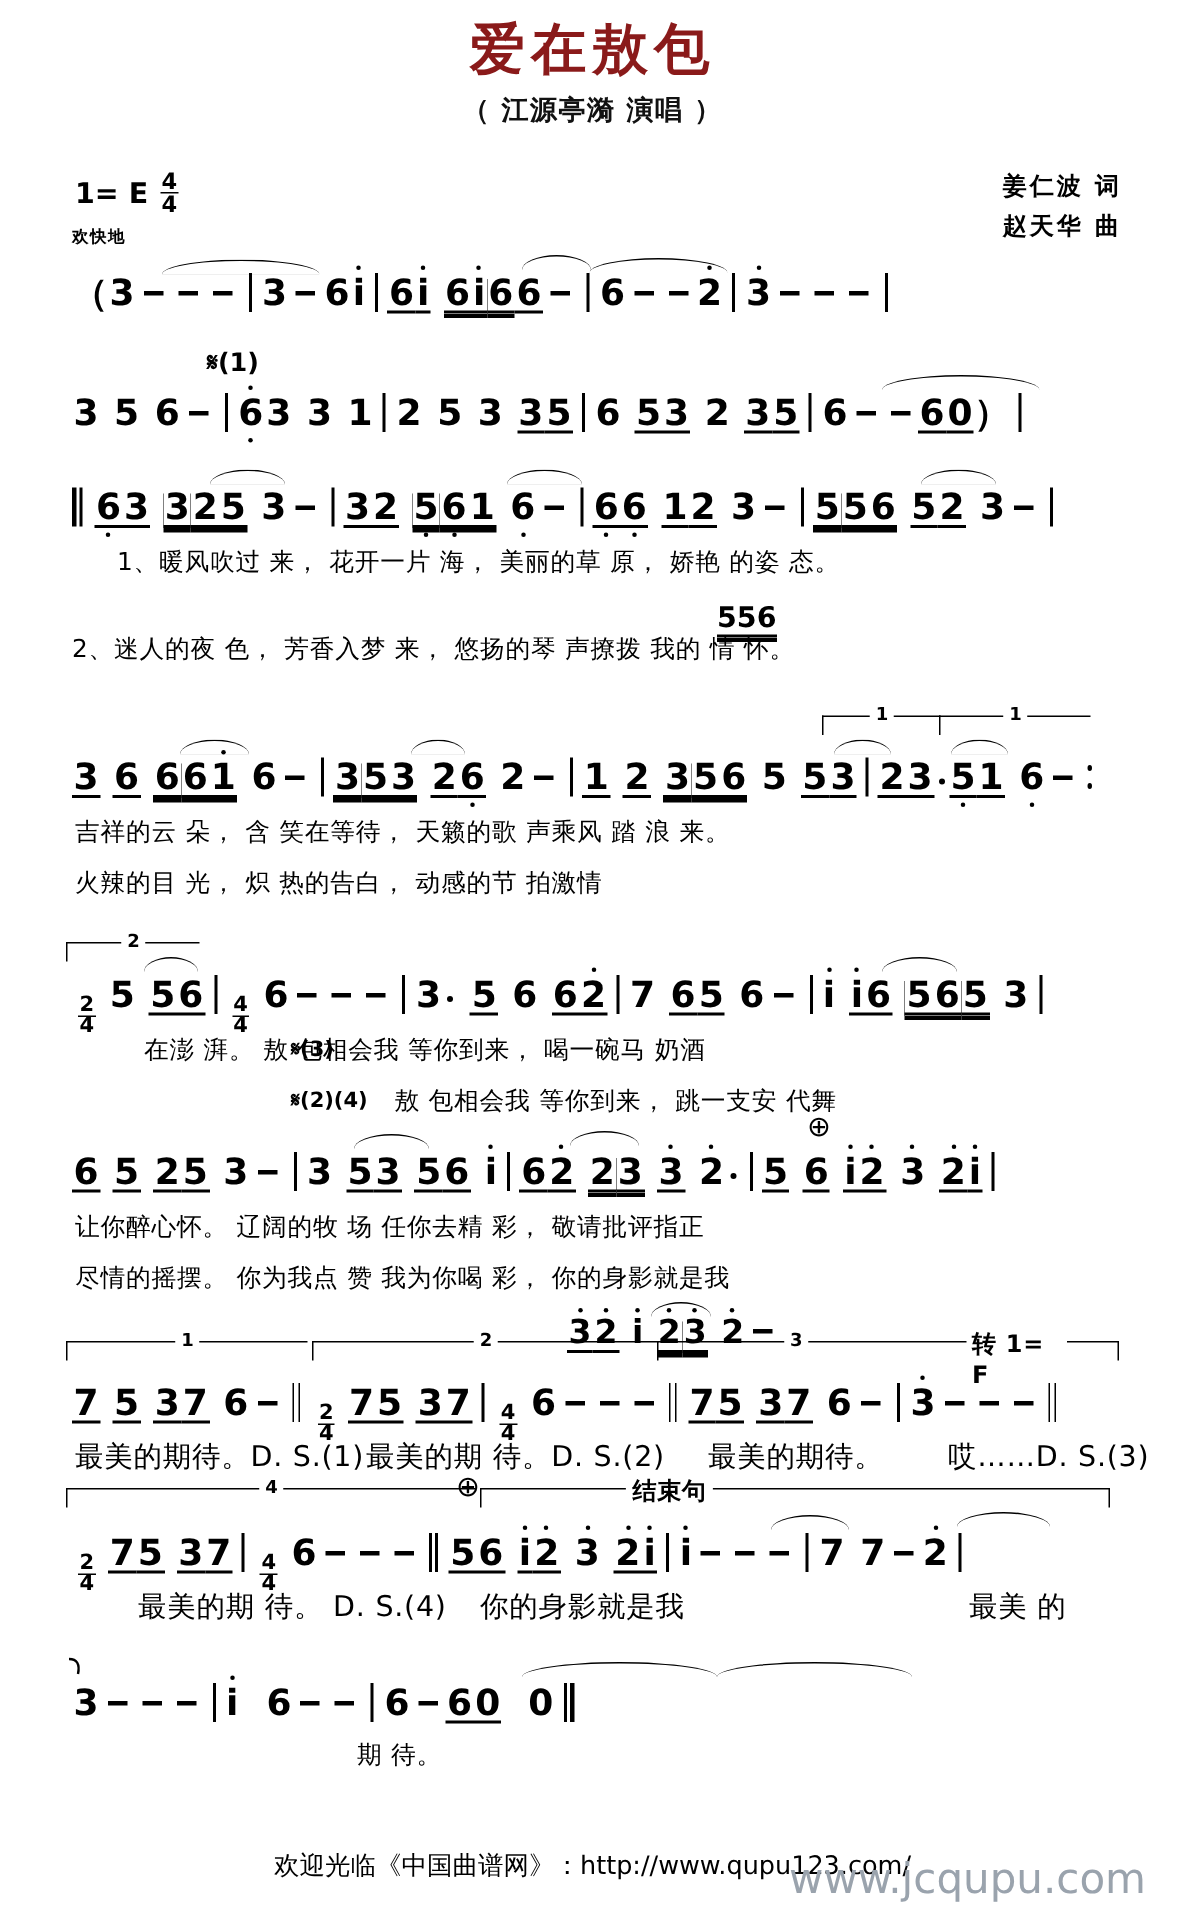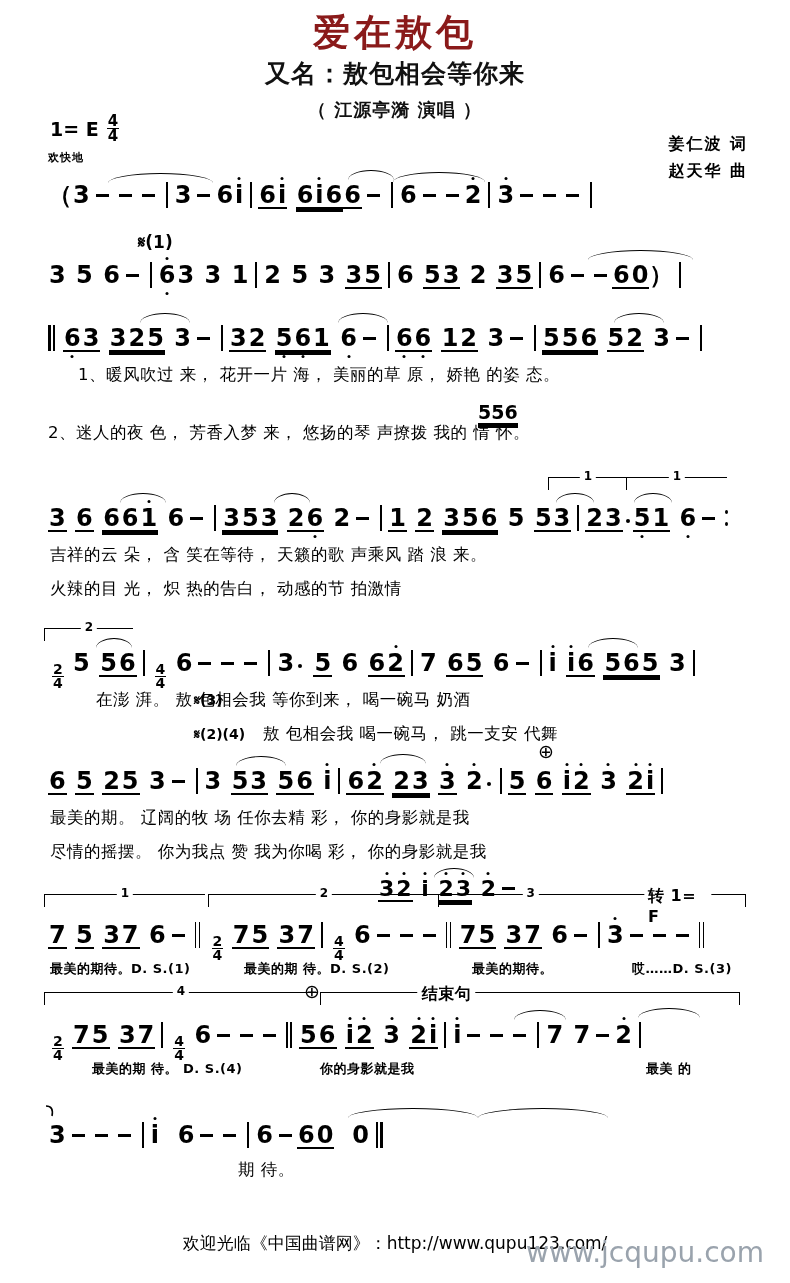--- a/index.html
+++ b/index.html
@@ -42,21 +42,20 @@
   }
 
   .credits{
     position:absolute;
     right:42px;top:110px;
     text-align:right;
     font-size:16px;
     font-weight:bold;
     line-height:1.7;
     letter-spacing:2px;
-    margin-top:20px;
   }
   .keysig{
     position:absolute;left:50px;top:114px;
     font-size:19px;font-weight:bold;
     display:flex;align-items:center;gap:4px;
   }
   .frac{display:inline-flex;flex-direction:column;align-items:center;
         font-size:15px;font-weight:bold;line-height:0.95;margin-left:4px;}
   .frac .num{border-bottom:1.6px solid #000;padding:0 1px;}
   .tempo{position:absolute;left:48px;top:150px;font-size:11px;font-weight:bold;letter-spacing:1px;}
@@ -70,21 +69,21 @@
     white-space:nowrap;
     letter-spacing:0px;
     line-height:1;
   }
   .lyr{
     font-size:16.5px;
     white-space:nowrap;
     letter-spacing:0.5px;
     line-height:1;
   }
-  .lyr.small{font-size:13px;font-weight:bold;}
+  .lyr.small{font-size:19px;}
 
   
   .n{position:relative;display:inline-block;padding:0 1px;}
   .u1{border-bottom:2px solid #000;}       
   .u2{box-shadow:0 3px 0 0 #000;border-bottom:2px solid #000;} 
   .dotup::before{content:"";position:absolute;left:50%;top:-6px;width:3px;height:3px;
                  background:#000;border-radius:50%;transform:translateX(-50%);}
   .dotdn::after{content:"";position:absolute;left:50%;bottom:-8px;width:3px;height:3px;
                 background:#000;border-radius:50%;transform:translateX(-50%);}
   .bar{display:inline-block;width:2px;height:26px;background:#000;
@@ -131,21 +130,20 @@
     font-size:28px;color:#9aa3ad;font-weight:500;letter-spacing:0px;
   }
   .alt-note{position:absolute;font-size:19px;font-weight:bold;}
 </style>
 </head>
 <body>
 
 <div class="sheet">
 
   <div class="title">爱在敖包</div>
-  <div class="subtitle">又名：敖包相会等你来</div>
   <div class="singer">（ 江源亭漪  演唱 ）</div>
 
   <div class="credits">
     <div>姜仁波  词</div>
     <div>赵天华  曲</div>
   </div>
 
   <div class="keysig">
     <span>1= E</span>
     <span class="frac">
@@ -218,31 +216,31 @@
         </span>&nbsp;<span class="n">5</span>&nbsp;<span class="n u1">5</span><span class="n u1">6</span><span class="bar"></span><span class="frac" style="font-size:14px;vertical-align:-3px;">
           <span class="num">4</span>
           <span>4</span>
         </span>&nbsp;<span class="n">6</span><span class="dash"></span><span class="dash"></span><span class="dash"></span><span class="bar"></span><span class="n">3</span><span class="dot-sep"></span>&nbsp;<span class="n u1">5</span>&nbsp;<span class="n">6</span>&nbsp;<span class="n u1">6</span><span class="n u1 dotup">2</span><span class="bar"></span><span class="n">7</span>&nbsp;<span class="n u1">6</span><span class="n u1">5</span>&nbsp;<span class="n">6</span><span class="dash"></span><span class="bar"></span><span class="n dotup">i</span>&nbsp;<span class="n u1 dotup">i</span><span class="n u1">6</span>&nbsp;<span class="n u2">5</span><span class="n u2">6</span><span class="n u2">5</span>&nbsp;<span class="n">3</span><span class="bar"></span>
     </div>
     <div class="slur" style="left:48px;top:-12px;width:36px;"></div>
     <div class="slur" style="left:540px;top:-12px;width:50px;"></div>
     <div class="segno" style="left:146px;top:42px;font-size:14px;">𝄋(3)</div>
     <div class="segno" style="left:146px;top:76px;font-size:14px;">𝄋(2)(4)</div>
     <div class="lyr" style="position:absolute;top:42px;left:48px;">在澎        湃。          敖    包相会我    等你到来，    喝一碗马 奶酒</div>
-    <div class="lyr" style="position:absolute;top:76px;left:215px;">敖    包相会我    喝一碗马，    跳一支安 代舞</div>
+    <div class="lyr" style="position:absolute;top:76px;left:215px;">敖    包相会我    等你到来，    跳一支安 代舞</div>
   </div>
 
   <div class="row" style="top:768px;left:48px;">
     <div class="coda" style="left:490px;top:-28px;">⊕</div>
     <div class="notes">
       <span class="n u1">6</span>&nbsp;<span class="n u1">5</span>&nbsp;<span class="n u1">2</span><span class="n u1">5</span>&nbsp;<span class="n">3</span><span class="dash"></span><span class="bar"></span><span class="n">3</span>&nbsp;<span class="n u1">5</span><span class="n u1">3</span>&nbsp;<span class="n u1">5</span><span class="n u1">6</span>&nbsp;<span class="n dotup">i</span><span class="bar"></span><span class="n u1">6</span><span class="n u1 dotup">2</span>&nbsp;<span class="n u2">2</span><span class="n u2">3</span>&nbsp;<span class="n u1 dotup">3</span>&nbsp;<span class="n dotup">2</span><span class="dot-sep"></span><span class="bar"></span><span class="n u1">5</span>&nbsp;<span class="n u1">6</span>&nbsp;<span class="n u1 dotup">i</span><span class="n u1 dotup">2</span>&nbsp;<span class="n dotup">3</span>&nbsp;<span class="n u1 dotup">2</span><span class="n u1 dotup">i</span><span class="bar"></span>
     </div>
     <div class="slur" style="left:188px;top:-12px;width:50px;"></div>
     <div class="slur" style="left:332px;top:-14px;width:46px;"></div>
-    <div class="lyr" style="position:absolute;top:42px;left:2px;">最美的期。   辽阔的牧   场  任你去精  彩，    你的身影就是我</div>
+    <div class="lyr" style="position:absolute;top:42px;left:2px;">让你醉心怀。   辽阔的牧   场  任你去精  彩，    敬请批评指正</div>
     <div class="lyr" style="position:absolute;top:76px;left:2px;">尽情的摇摆。   你为我点   赞  我为你喝  彩，    你的身影就是我</div>
     <div class="notes" style="position:absolute;top:110px;left:330px;font-size:22px;">
       <span class="n u1 dotup">3</span><span class="n u1 dotup">2</span>&nbsp;<span class="n dotup">i</span>&nbsp;<span class="n u2 dotup">2</span><span class="n u2 dotup">3</span>&nbsp;<span class="n dotup">2</span><span class="dash"></span>
     </div>
     <div class="slur" style="left:386px;top:100px;width:40px;"></div>
   </div>
 
   <div class="row" style="top:922px;left:48px;">
     <div class="ending" style="left:-4px;top:-28px;width:160px;">
       <span class="lab">1</span>

